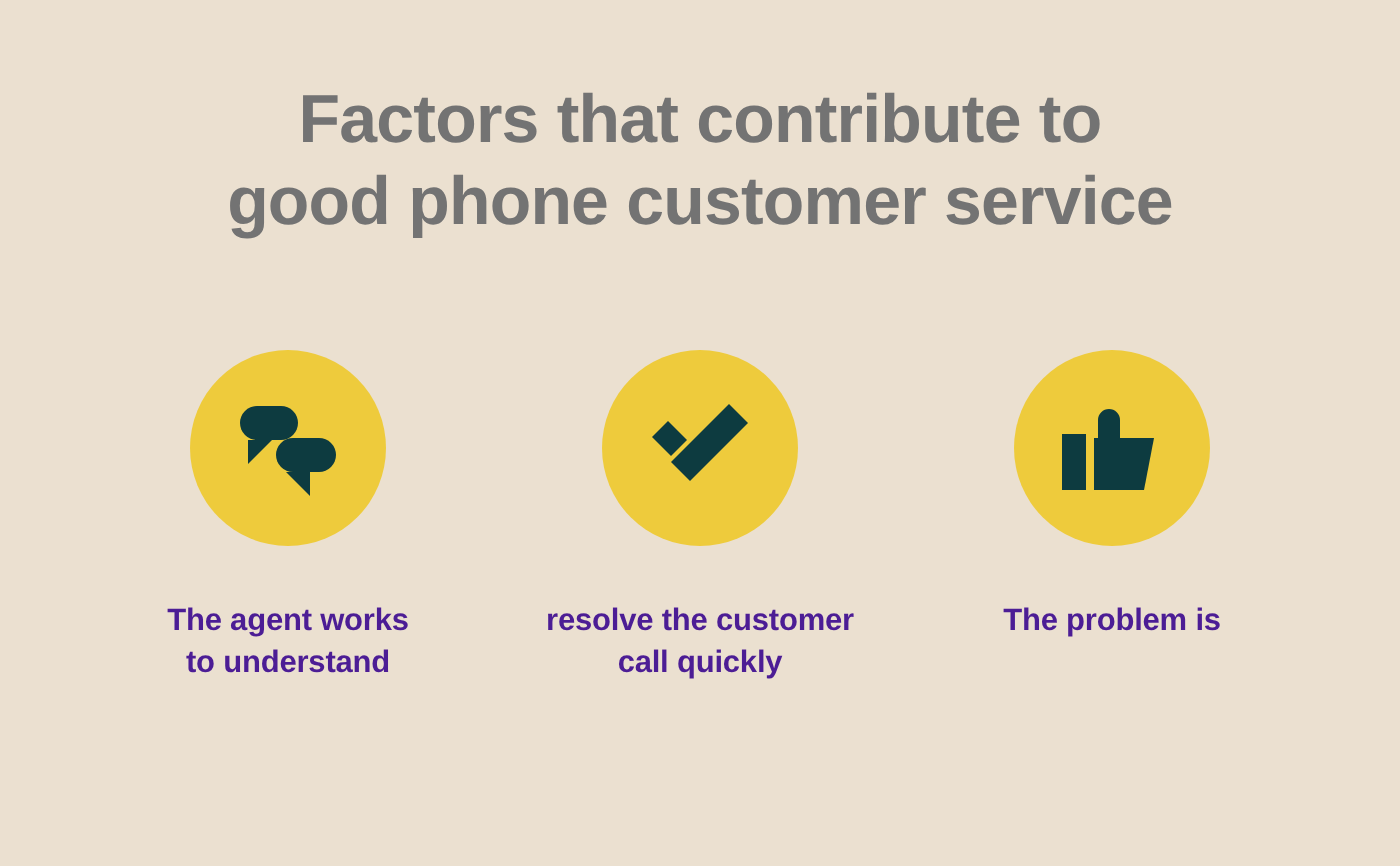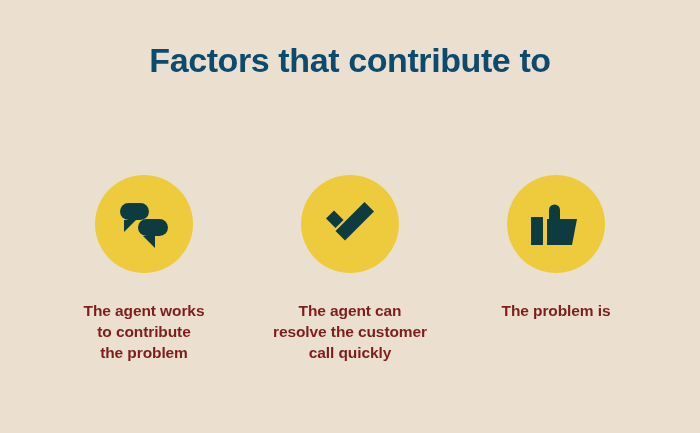--- a/index.html
+++ b/index.html
@@ -30,21 +30,21 @@
     width: 700px;
     text-align: center;
   }
   .title-line {
     display: block;
     font-family: "Liberation Sans", sans-serif;
     font-weight: bold;
     font-size: 34px;
     line-height: 41px;
     letter-spacing: -0.4px;
-    color: #0c4a6e;
+    color: #737373;
     white-space: nowrap;
   }
 
   
   .columns {
     position: absolute;
     left: 0;
     top: 175px;
     width: 700px;
     display: flex;
@@ -70,76 +70,75 @@
     flex: 0 0 auto;
   }
   .circle svg {
     display: block;
   }
 
   
   .caption {
     margin-top: 27px;
     text-align: center;
-    color: #7f1d1d;
+    color: #4c1d95;
     font-family: "Liberation Sans", sans-serif;
     font-weight: bold;
     font-size: 15.5px;
     line-height: 21px;
     letter-spacing: -0.1px;
   }
   .caption-line {
     display: block;
     white-space: nowrap;
   }
 </style>
 </head>
 <body>
 
 <div class="poster">
 
   <div class="title-block">
     <span class="title-line">Factors that contribute to</span>
+    <span class="title-line">good phone customer service</span>
   </div>
 
   <div class="columns">
 
     <div class="column">
       <div class="circle">
         <span>
           <svg width="56" height="56" viewBox="0 0 56 56" aria-hidden="true">
 
             <rect x="4" y="7" width="29" height="17" rx="8.5" fill="#0d3b40"></rect>
             <polygon points="8,24 20,24 8,36" fill="#0d3b40"></polygon>
 
             <rect x="22" y="23" width="30" height="17" rx="8.5" fill="#0d3b40"></rect>
             <polygon points="27,40 39,40 39,52" fill="#0d3b40"></polygon>
           </svg>
         </span>
       </div>
       <div class="caption">
         <span class="caption-line">The agent works</span>
-        <span class="caption-line">to contribute</span>
-        <span class="caption-line">the problem</span>
+        <span class="caption-line">to understand</span>
       </div>
     </div>
 
     <div class="column">
       <div class="circle">
         <span>
           <svg width="56" height="56" viewBox="0 0 56 56" aria-hidden="true">
 
             <polygon points="4,22.5 12,14.5 21.5,24 13.5,32" fill="#0d3b40"></polygon>
 
             <polygon points="42.5,6 52,15.5 23,44.5 13.5,35" fill="#0d3b40"></polygon>
           </svg>
         </span>
       </div>
       <div class="caption">
-        <span class="caption-line">The agent can</span>
         <span class="caption-line">resolve the customer</span>
         <span class="caption-line">call quickly</span>
       </div>
     </div>
 
     <div class="column">
       <div class="circle">
         <span>
           <svg width="54" height="54" viewBox="0 0 54 54" aria-hidden="true">
 

